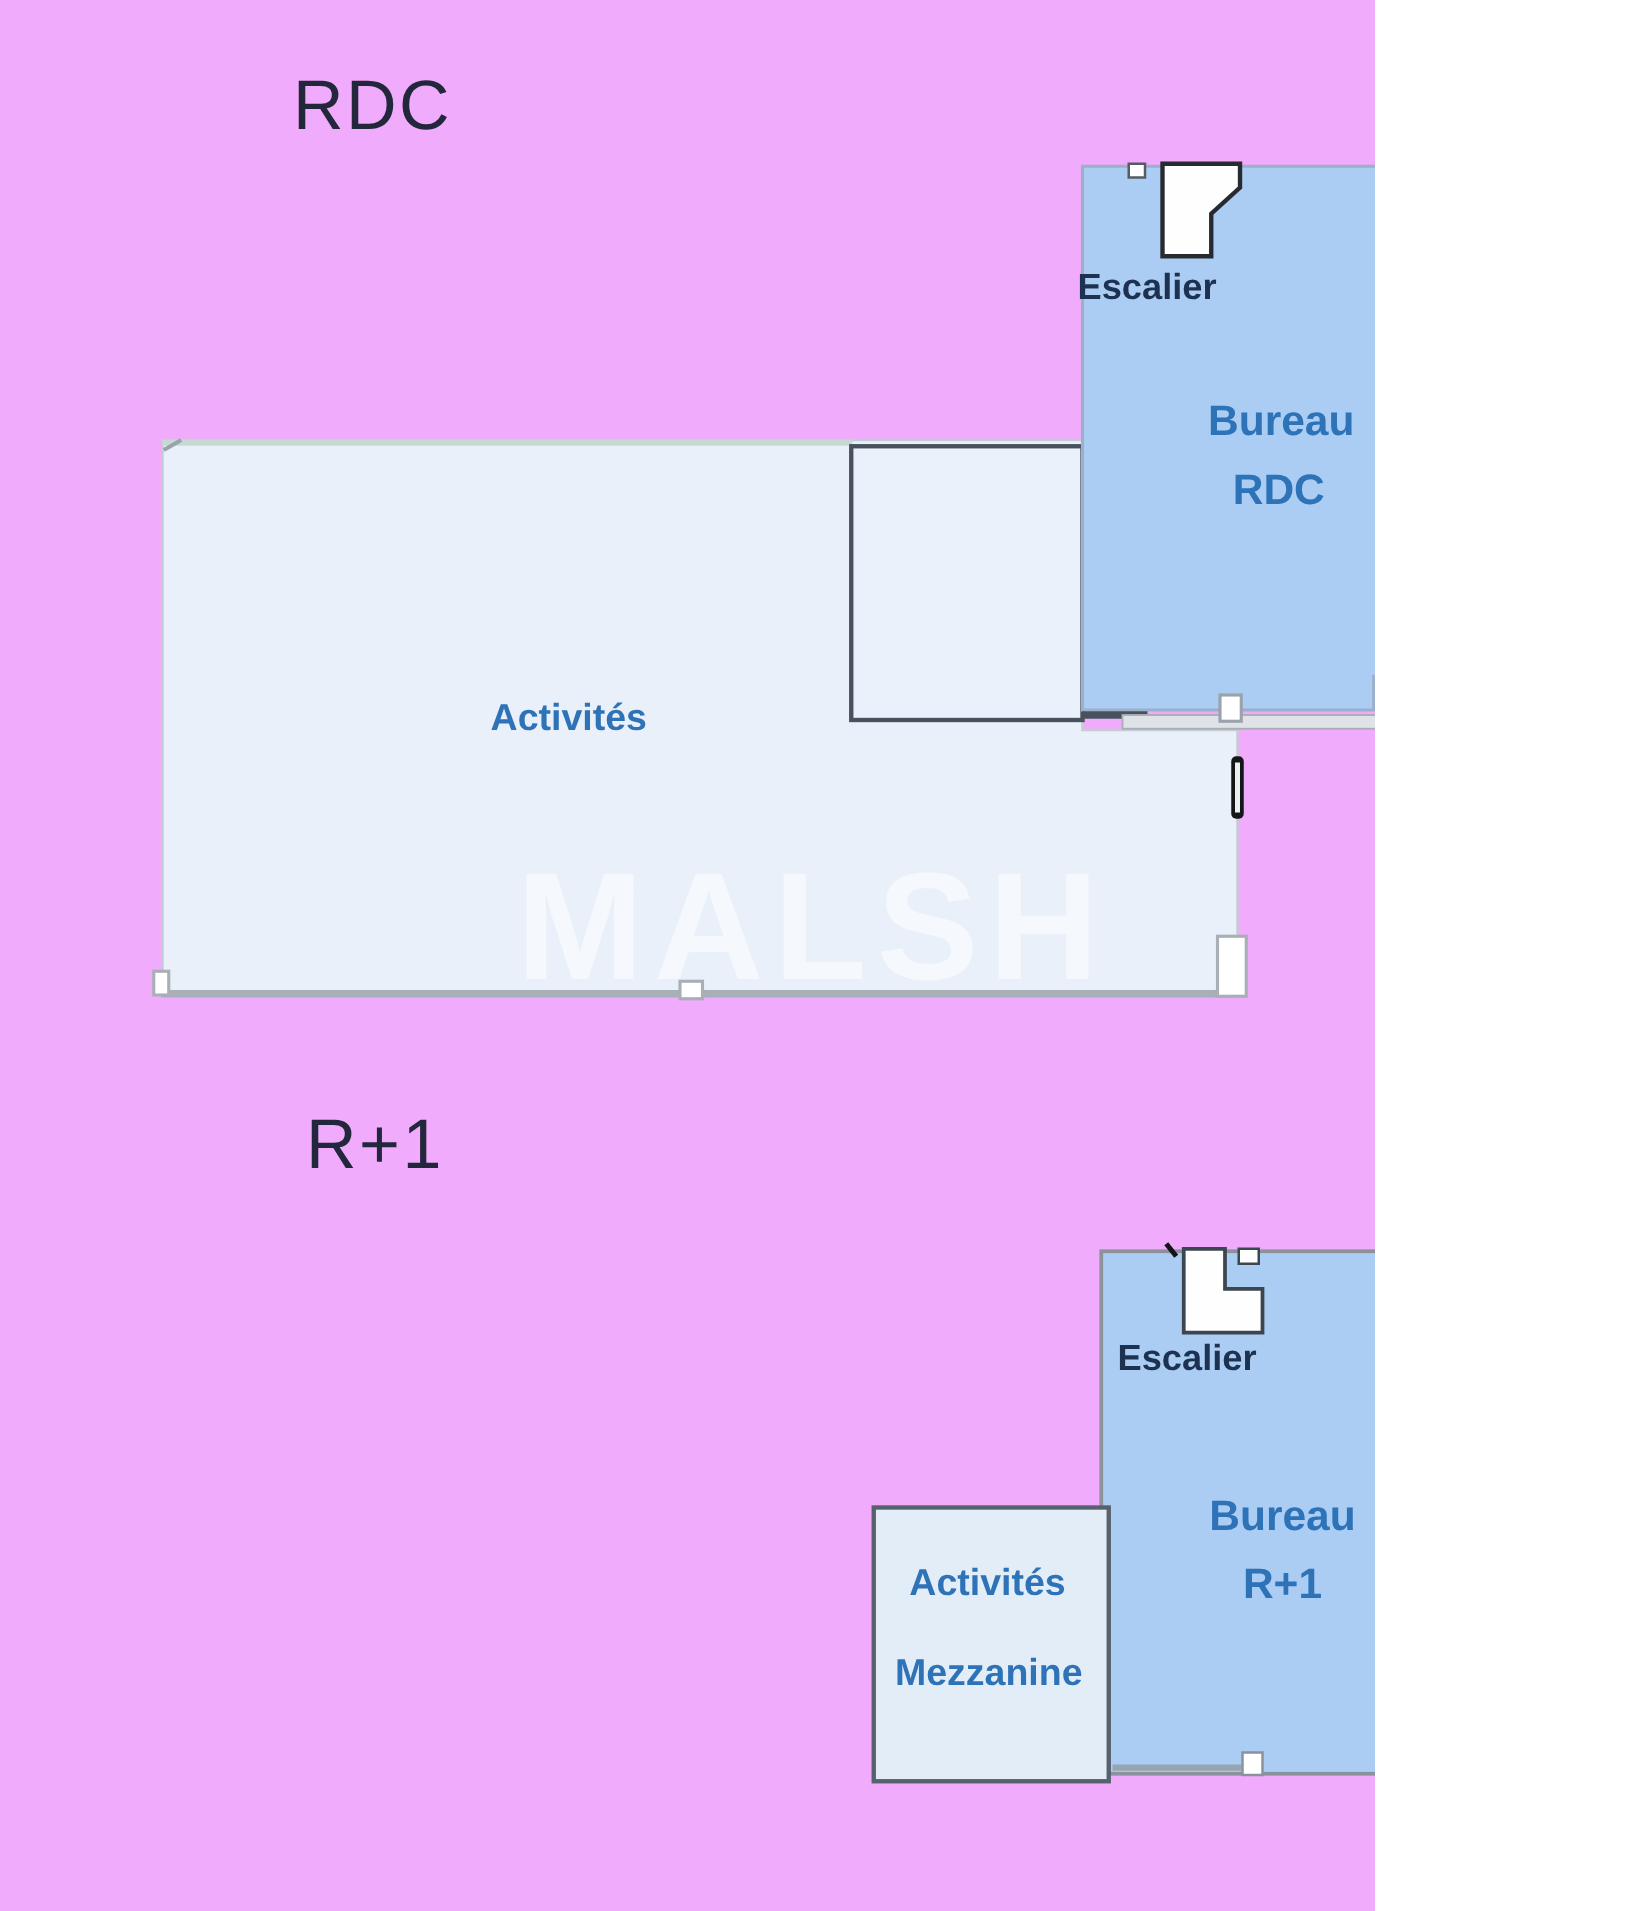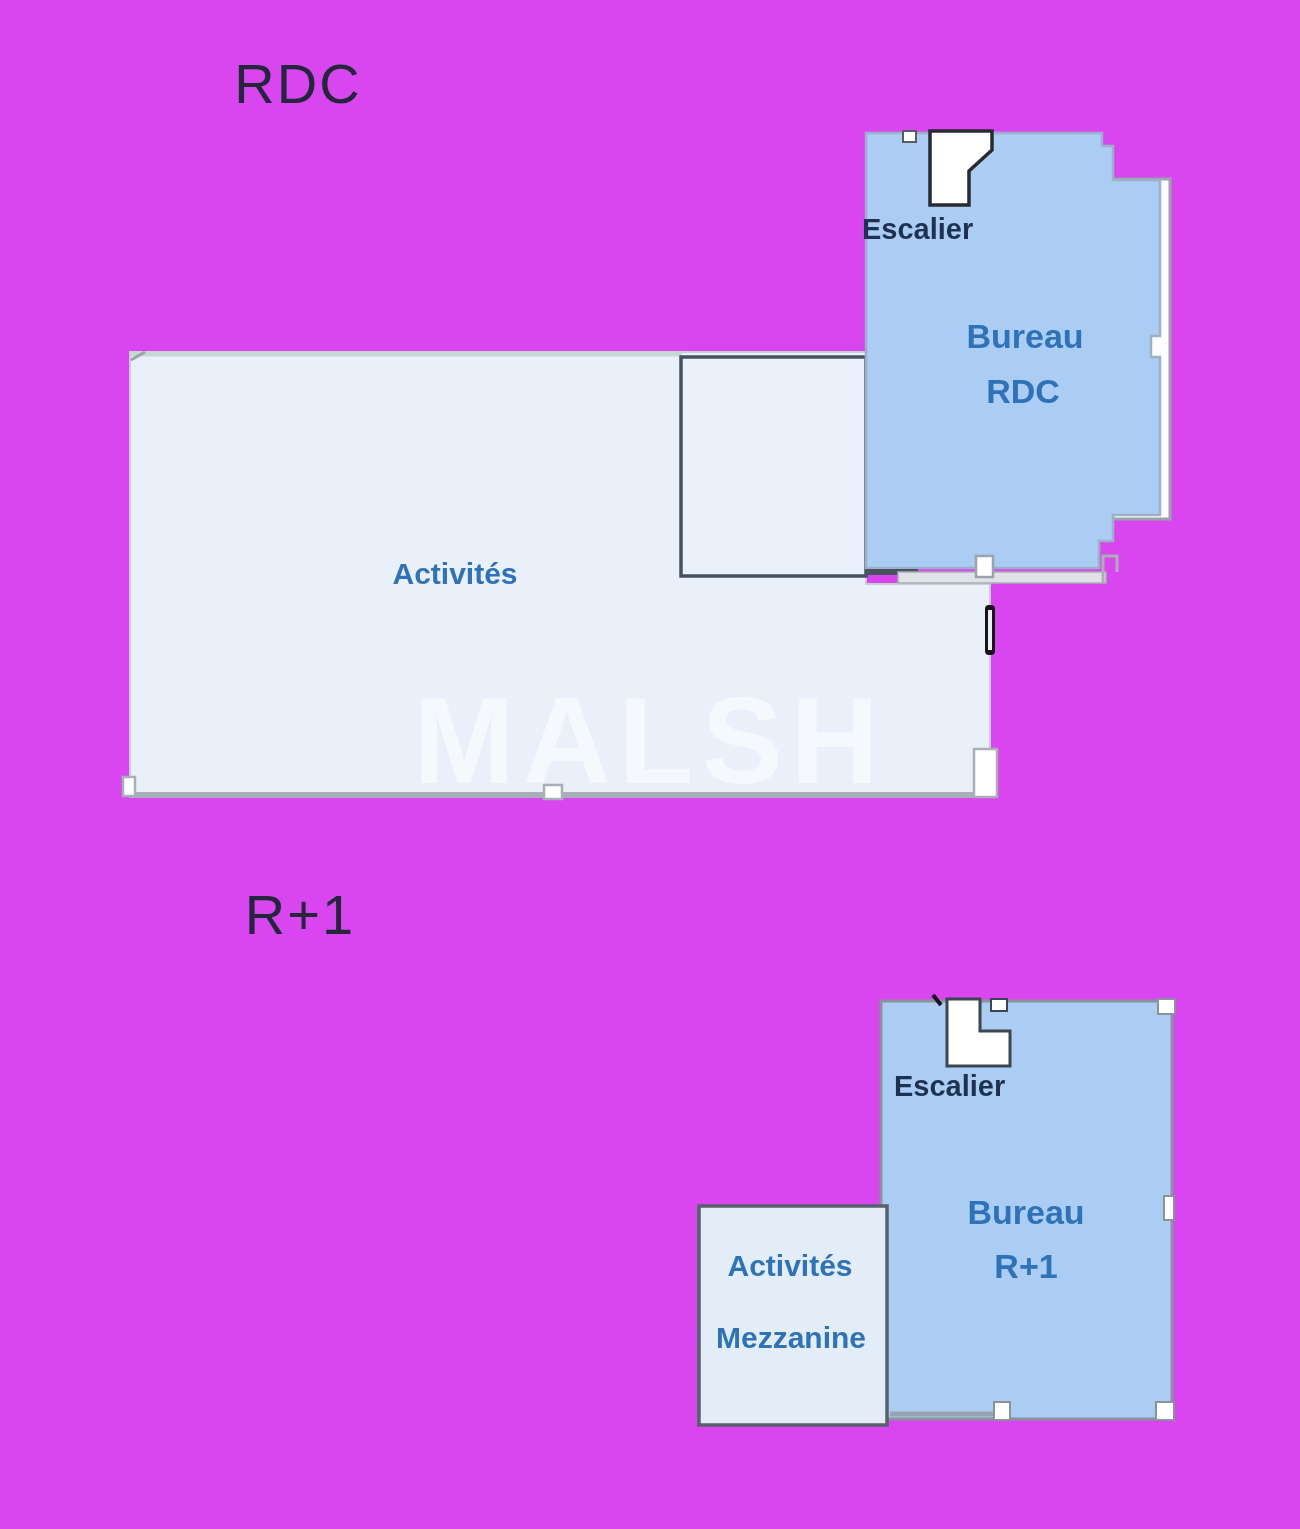--- a/index.html
+++ b/index.html
@@ -2,23 +2,23 @@
 <html><head>
 <meta charset="utf-8">
 <style>
   html, body {
     margin: 0;
     padding: 0;
     background: #ffffff;
   }
   .canvas {
     position: relative;
-    width: 1300px;
+    width: 1100px;
     height: 1529px;
-    background: #d946ef;
+    background: #f0abfc;
     overflow: hidden;
   }
   svg {
     display: block;
   }
   svg text {
     font-family: "Liberation Sans", sans-serif;
   }
   .floor-title {
     font-size: 56px;

